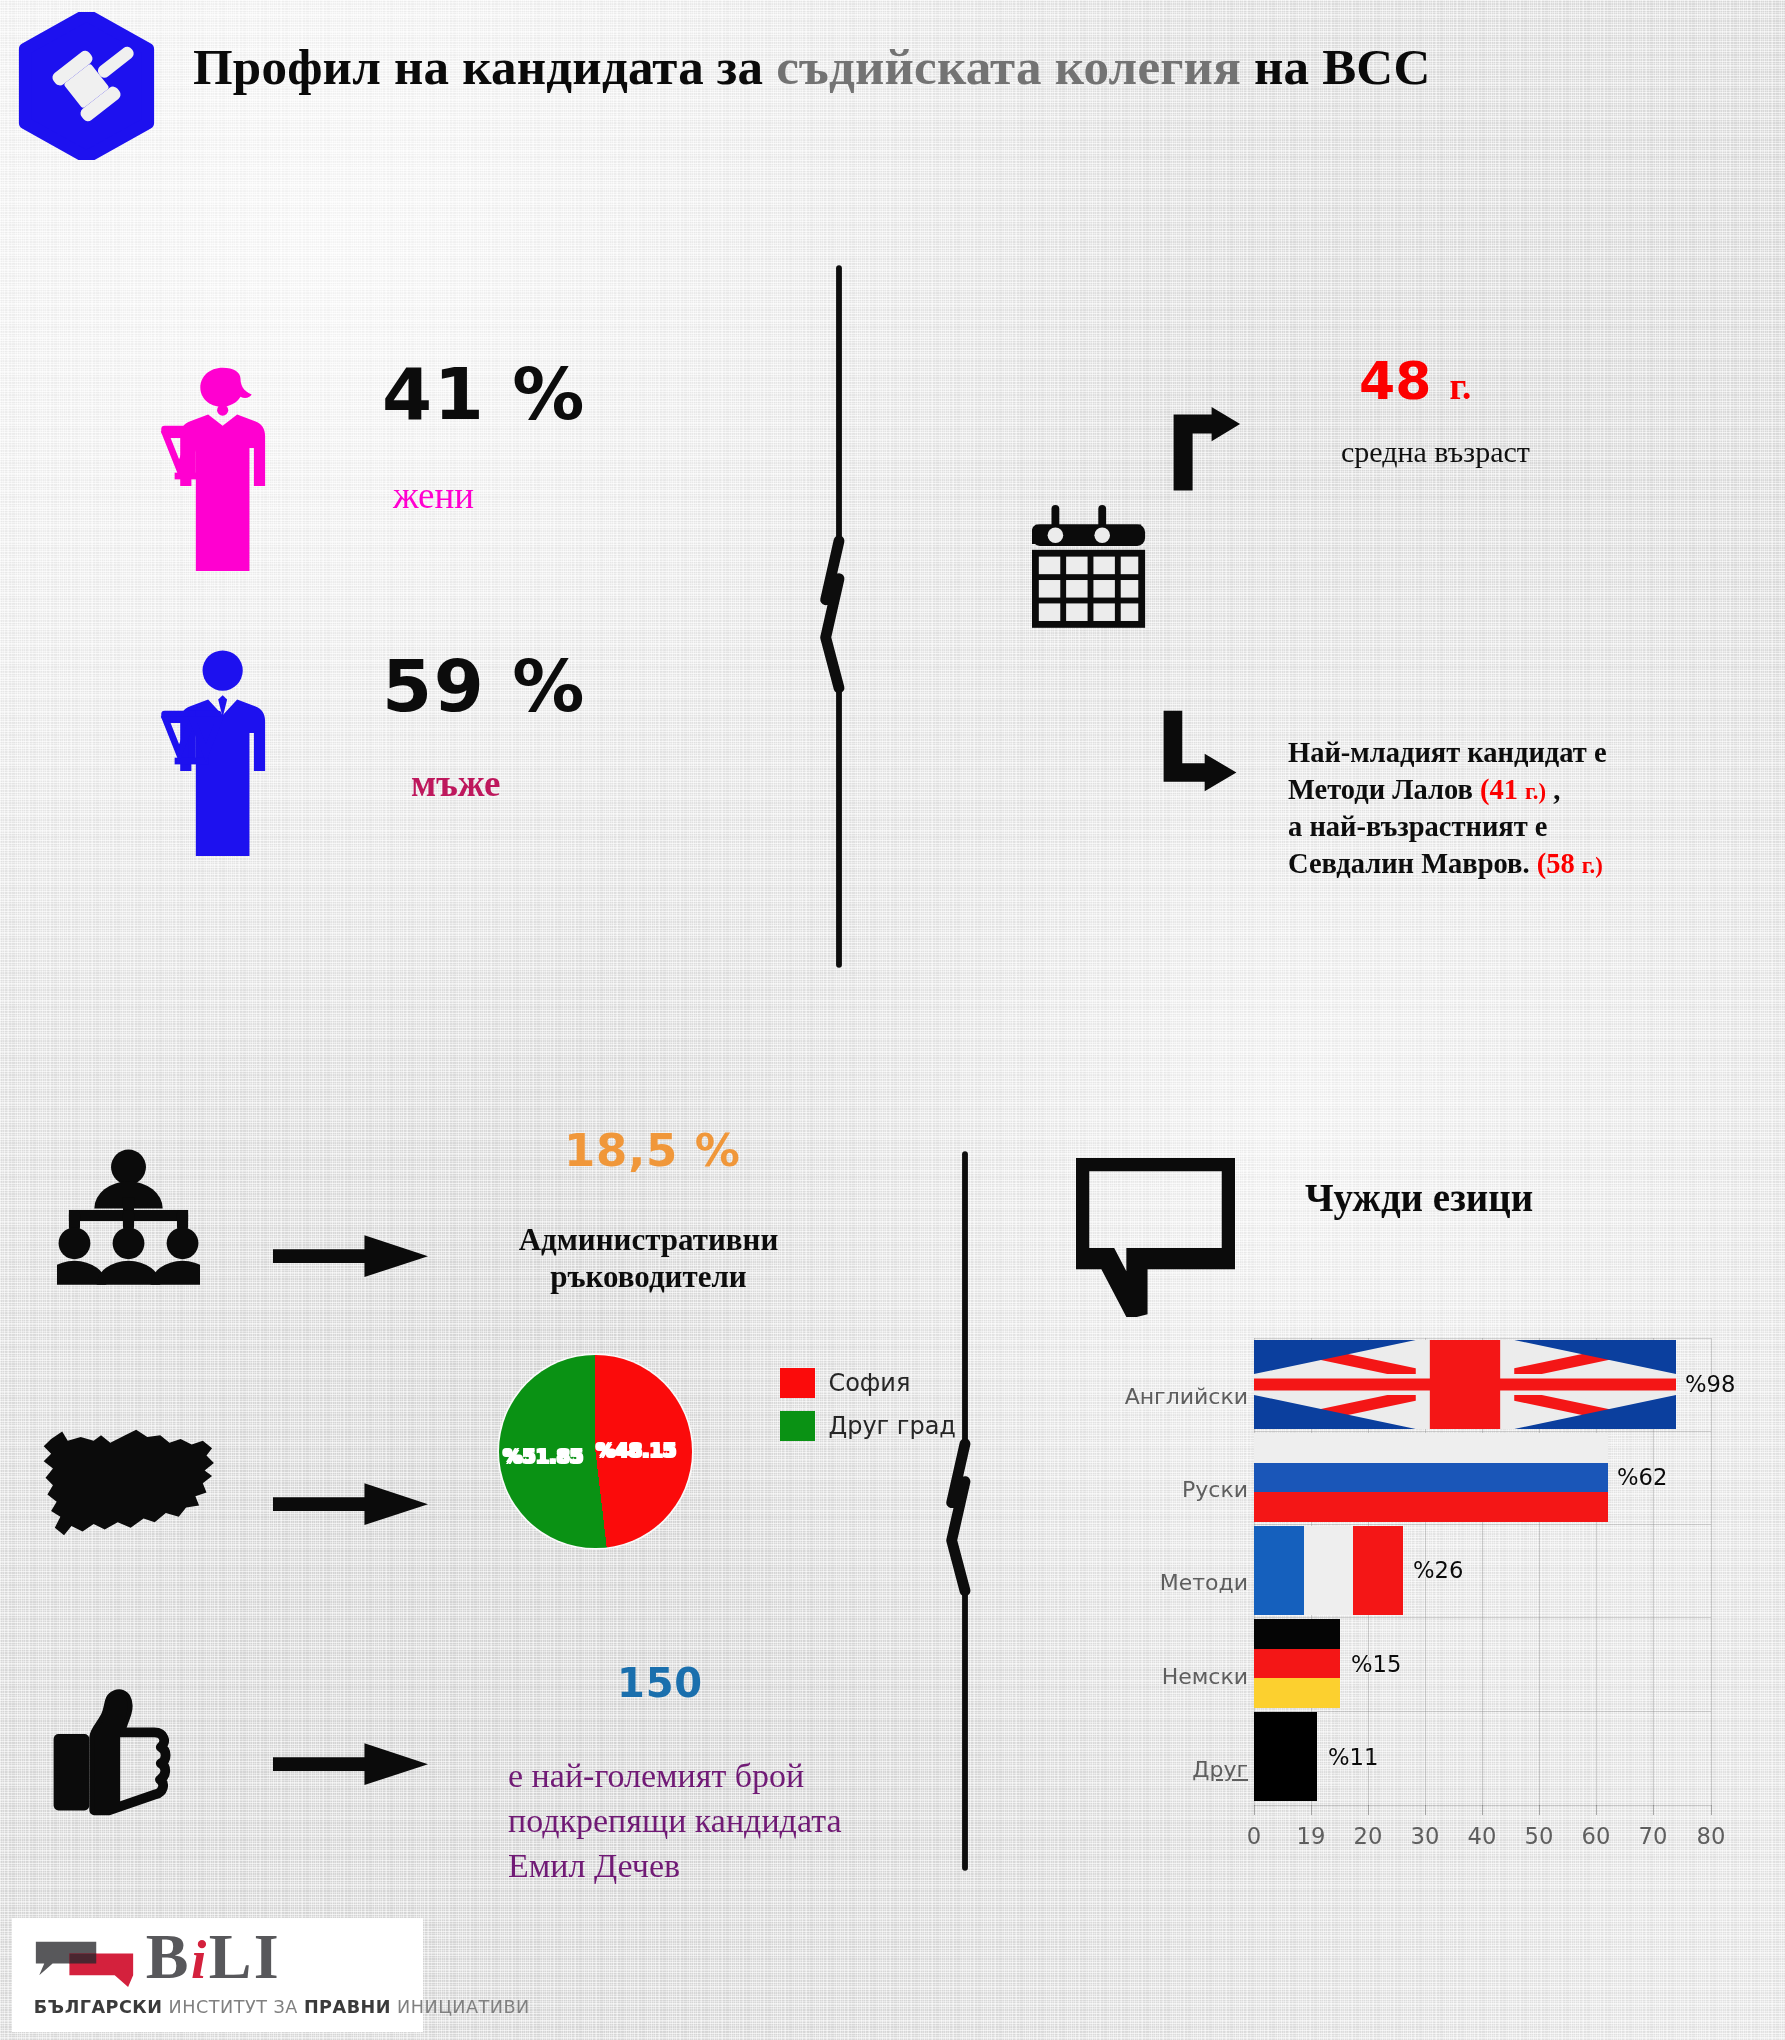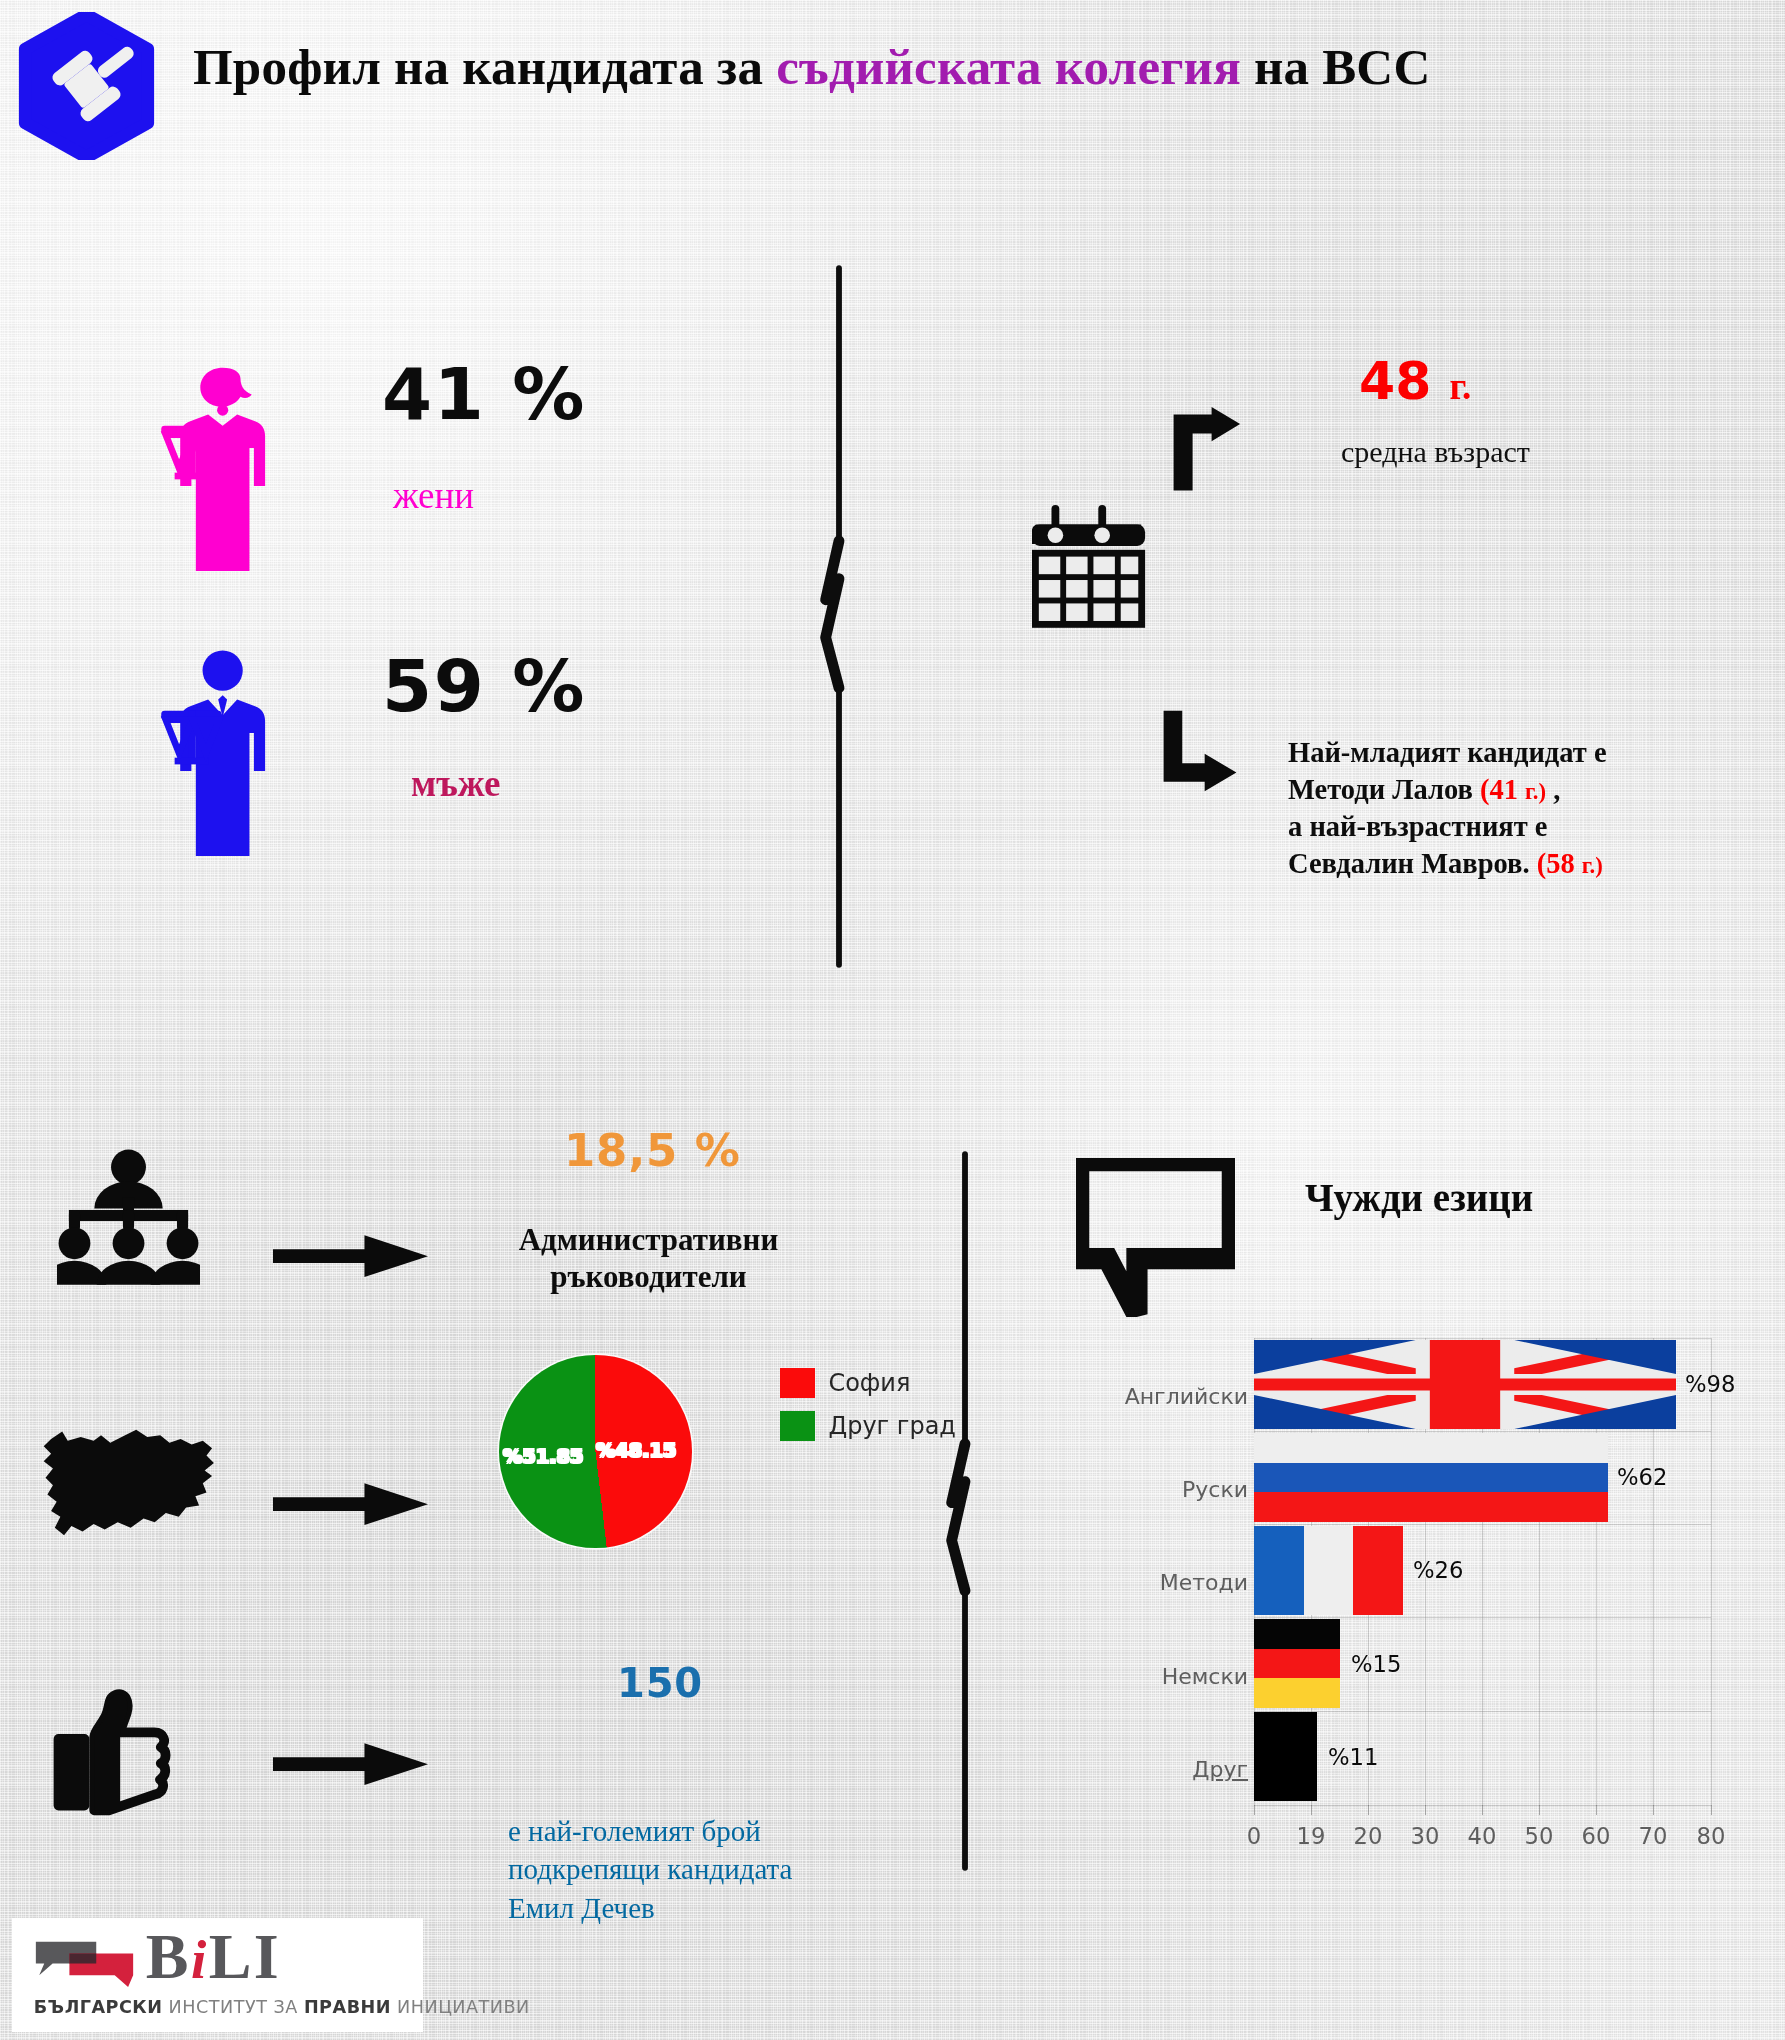--- a/index.html
+++ b/index.html
@@ -22,21 +22,21 @@
     z-index:0;
   }
   #root{position:absolute;inset:0;z-index:2;}
   .abs{position:absolute;}
 
   
   #hexlogo{left:15px;top:11.7px;width:143px;height:148px;}
   #title{left:193px;top:38px;width:1426px;
     font-size:51px;font-weight:bold;color:#0a0a0a;
     letter-spacing:0.2px;white-space:nowrap;}
-  #title .hl{color:#a21caf;}
+  #title .hl{color:#737373;}
 
   
   .genderIcon{width:134px;}
   #femIcon{left:159px;top:361px;}
   #maleIcon{left:159px;top:646px;}
   #femPct{left:382px;top:352px;font-size:72px;font-weight:bold;color:#0c0c0c;letter-spacing:1.7px;
           font-family:"DejaVu Sans",sans-serif;}
   #femLbl{left:393px;top:474px;font-size:37px;font-weight:normal;color:#ff00d0;}
   #malePct{left:382px;top:644px;font-size:72px;font-weight:bold;color:#0c0c0c;letter-spacing:1.7px;
           font-family:"DejaVu Sans",sans-serif;}
@@ -80,21 +80,21 @@
   #legend{left:780px;top:1368px;}
   .legRow{display:flex;align-items:center;margin-bottom:13.4px;}
   .legSw{width:35px;height:30px;margin-right:13.4px;}
   .legTx{font-size:24px;color:#262626;font-family:"DejaVu Sans",sans-serif;}
 
   
   #thumbIcon{left:52px;top:1687px;width:138px;}
   #arrThumb{left:273px;top:1737px;width:155px;}
   #bigNum{left:617px;top:1660px;font-size:40px;font-weight:bold;color:#1a6fad;
           font-family:"DejaVu Sans",sans-serif;letter-spacing:0.8px;}
-  #supTxt{left:508px;top:1812px;font-size:29px;color:#0369a1;line-height:1.32;}
+  #supTxt{left:508px;top:1754px;font-size:34px;color:#701a75;line-height:1.32;}
 
   
   #bubbleIcon{left:1076px;top:1158px;width:159px;}
   #langTitle{left:1305px;top:1175px;font-size:39px;font-weight:bold;color:#0b0b0b;}
 
   #chart{left:1124px;top:1338px;width:587px;height:520px;}
   .gridv{position:absolute;top:0;bottom:52px;width:0.8px;background:rgba(125,125,125,.32);}
   .gridh{position:absolute;left:130px;right:0px;height:0.8px;background:rgba(125,125,125,.30);}
   .tick{position:absolute;top:0px;width:0.8px;height:10px;background:rgba(110,110,110,.55);}
   .catLbl{position:absolute;right:0;font-size:22px;color:#5e5e5e;font-family:"DejaVu Sans",sans-serif;

